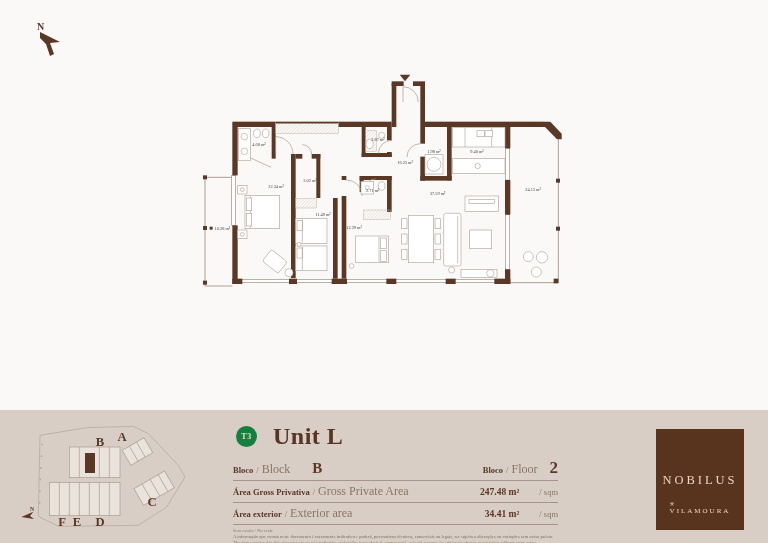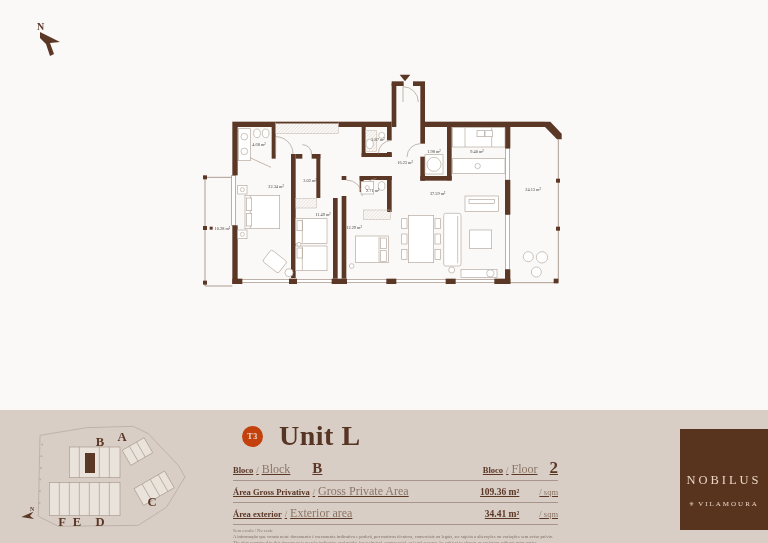--- a/index.html
+++ b/index.html
@@ -8,43 +8,43 @@
   
   .compass-top{position:absolute;left:33px;top:18px;}
   
   .plan{position:absolute;left:195px;top:70px;width:380px;height:250px;}
   
   .band{position:absolute;left:0;top:410px;width:768px;height:133px;background:#d9cec6;}
   .siteplan{position:absolute;left:20px;top:417px;width:176px;height:120px;}
   
   .info{position:absolute;left:233px;top:419px;width:325px;}
   .info-head{display:flex;align-items:center;height:34px;}
-  .badge{width:21px;height:21px;margin-left:9px;border-radius:50%;background:#c2410c;color:#ecdfd2;
+  .badge{width:21px;height:21px;margin-left:3px;border-radius:50%;background:#15803d;color:#ecdfd2;
          font-size:8px;font-weight:bold;display:flex;align-items:center;justify-content:center;letter-spacing:.5px;}
-  .unit-title{margin-left:16px;font-size:28px;font-weight:bold;color:#573524;letter-spacing:.5px;}
+  .unit-title{margin-left:16px;font-size:24px;font-weight:bold;color:#573524;letter-spacing:.5px;}
   .rows{margin-top:3px;}
   .irow{display:flex;justify-content:space-between;align-items:baseline;
         border-bottom:1px solid #a7948a;padding:3px 0 3px 0;}
-  .grp{display:flex;align-items:baseline;text-decoration:underline;}
+  .grp{display:flex;align-items:baseline;}
   .lbl-pt{font-weight:bold;font-size:8.5px;color:#5b3726;}
   .lbl-sep{font-size:8.5px;color:#8a7565;margin:0 3px;}
   .lbl-en{font-size:12px;color:#8a7565;}
   .val-big{font-weight:bold;font-size:15px;color:#5b3726;margin-left:22px;line-height:1;}
   .val-big2{font-weight:bold;font-size:17px;color:#5b3726;margin-left:12px;line-height:1;}
   .val-sm{font-weight:bold;font-size:9.5px;color:#5b3726;}
   .unit-sm{font-size:8.5px;color:#8a7565;margin-left:20px;}
   .disc{margin-top:3px;color:#8a7a6c;}
   .disc .d1{font-size:4.6px;line-height:1.35;}
   .disc .d2{font-size:4.6px;line-height:1.35;color:#7d6d60;}
   
   .logo{position:absolute;left:656px;top:429px;width:88px;height:101px;background:#58341f;
-        display:flex;flex-direction:column;align-items:center;margin-left:24px;}
+        display:flex;flex-direction:column;align-items:center;}
   .logo-name{margin-top:44px;font-size:12.5px;letter-spacing:3px;color:#ead fd3;color:#ead4c4;
              font-family:"Liberation Serif",serif;}
-  .logo-loc{margin-top:12px;font-size:7px;letter-spacing:2px;color:#ead4c4;display:flex;align-items:flex-start;}
+  .logo-loc{margin-top:12px;font-size:7px;letter-spacing:2px;color:#ead4c4;display:flex;align-items:flex-start;flex-direction:column;}
   .flower{font-size:6px;margin-right:2px;}
   svg text{font-family:"Liberation Serif",serif;}
 </style>
 </head>
 <body>
 
 <div class="page">
 
   <svg class="compass-top" width="30" height="38" viewBox="0 0 30 38">
     <text x="4" y="12" font-size="10" font-weight="bold" fill="#5b3726">N</text>
@@ -302,21 +302,21 @@
           <span class="val-big2">2</span>
         </span>
       </div>
       <div class="irow">
         <span class="grp">
           <span class="lbl-pt">Área Gross Privativa</span>
           <span class="lbl-sep">/</span>
           <span class="lbl-en">Gross Private Area</span>
         </span>
         <span class="grp">
-          <span class="val-sm">109.36 m²</span>
+          <span class="val-sm">247.48 m²</span>
           <span class="unit-sm">/ sqm</span>
         </span>
       </div>
       <div class="irow">
         <span class="grp">
           <span class="lbl-pt">Área exterior</span>
           <span class="lbl-sep">/</span>
           <span class="lbl-en">Exterior area</span>
         </span>
         <span class="grp">

